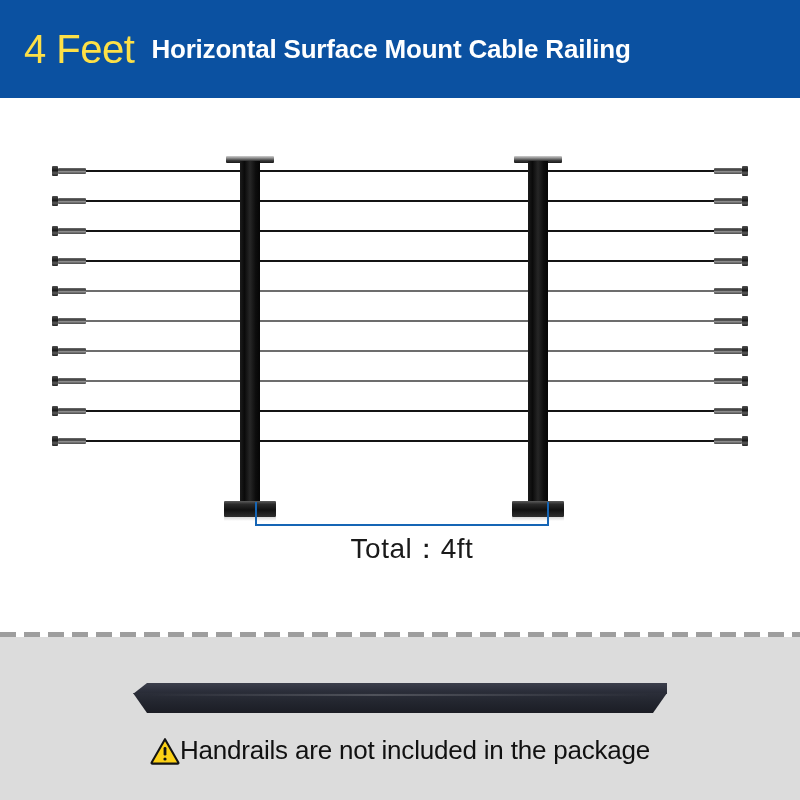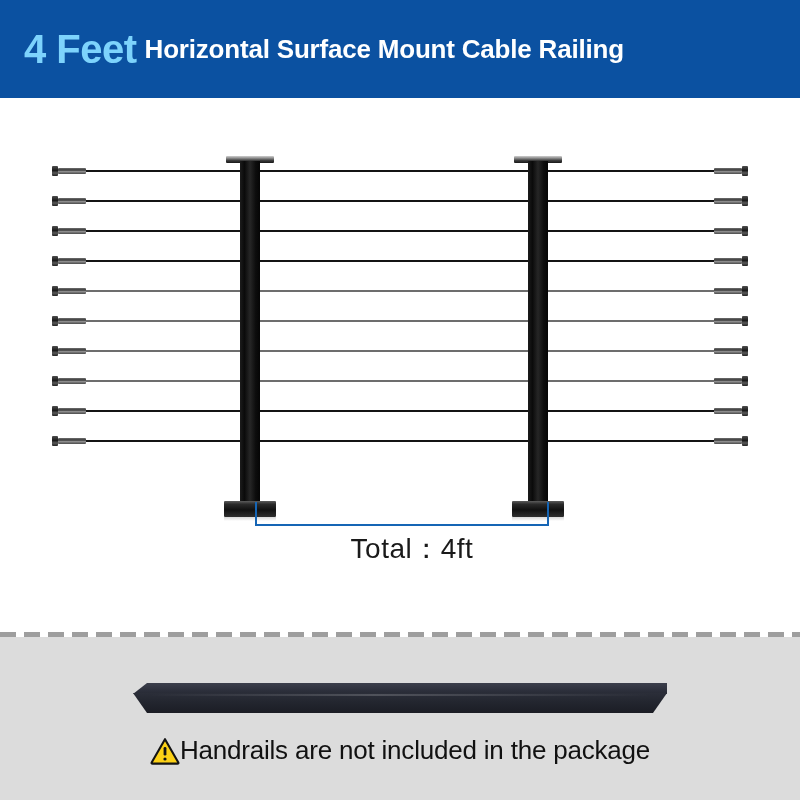--- a/index.html
+++ b/index.html
@@ -28,34 +28,34 @@
     top: 0;
     width: 800px;
     height: 98px;
     background: #0b51a1;
     display: flex;
     align-items: center;
     padding-left: 24px;
     box-sizing: border-box;
   }
   #header-title-main {
-    color: #7dd3fc;
+    color: #fde047;
     font-size: 40px;
-    font-weight: bold;
+    font-weight: normal;
     letter-spacing: -0.5px;
     line-height: 1;
     white-space: nowrap;
   }
   #header-title-sub {
     color: #ffffff;
     font-size: 26px;
     font-weight: bold;
     letter-spacing: -0.2px;
     line-height: 1;
-    margin-left: 8px;
+    margin-left: 17px;
     white-space: nowrap;
   }
 
   
   #diagram-area {
     position: absolute;
     left: 0;
     top: 98px;
     width: 800px;
     height: 537px;

